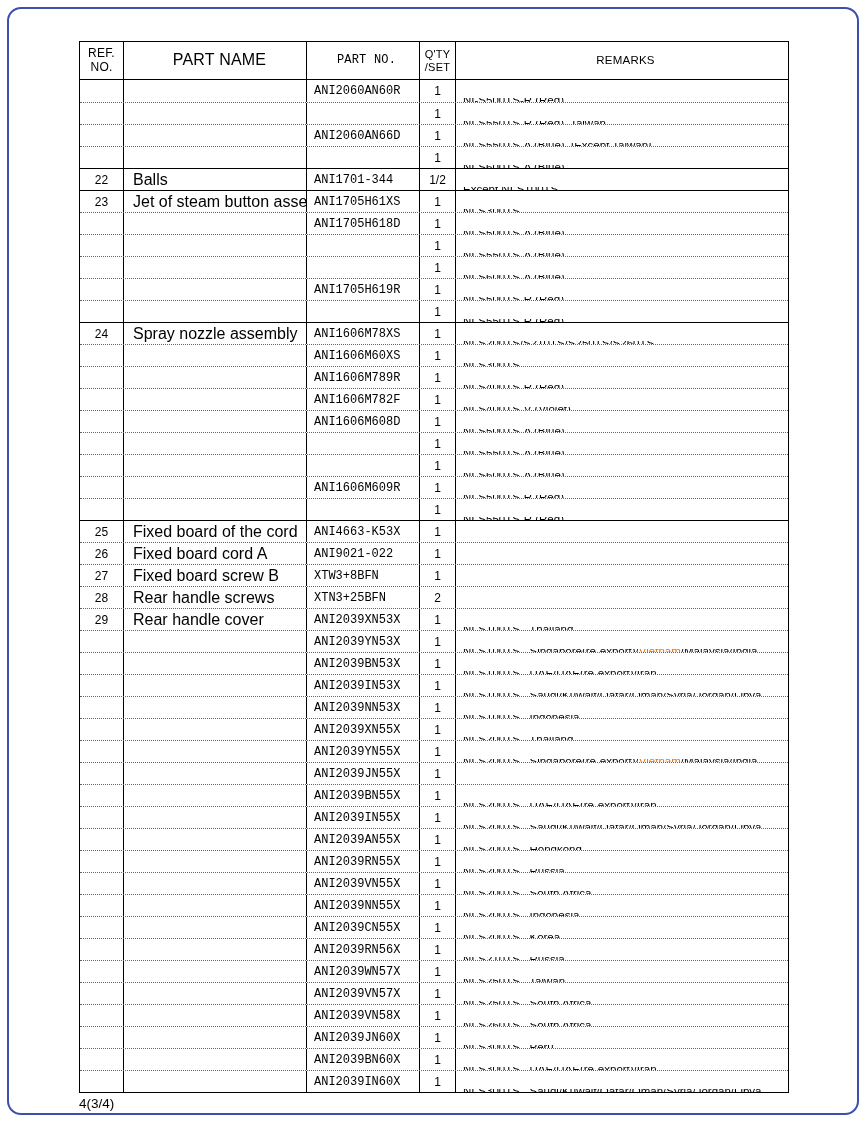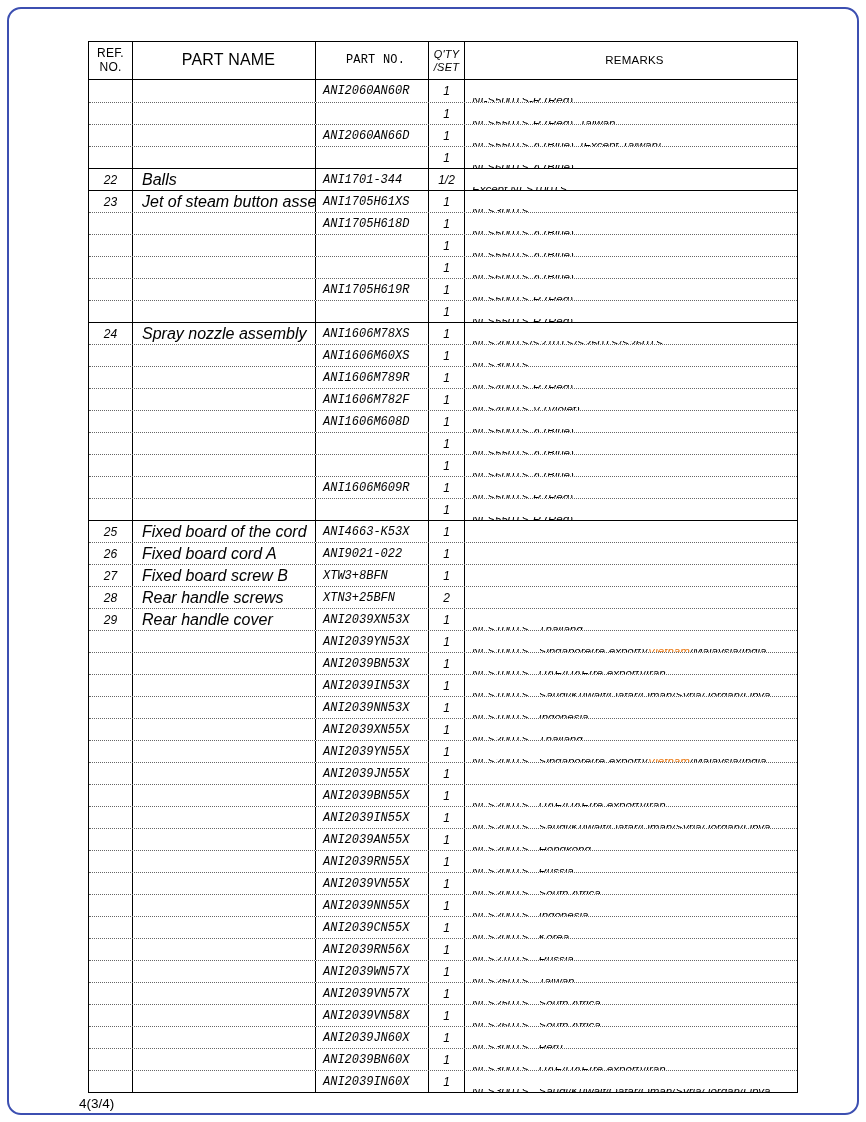--- a/index.html
+++ b/index.html
@@ -13,46 +13,45 @@
   }
   .frame {
     position: absolute;
     left: 7px; top: 7px; right: 7px; bottom: 7px;
     border: 2px solid var(--frame_blue, #3c4fb1);
     border-radius: 14px;
     pointer-events: none;
   }
   .parts-table {
     position: absolute;
-    left: 88px; top: 41px;
+    left: 79px; top: 41px;
     width: 710px;
     border: 1px solid var(--table_line, #000);
     background: #fff;
   }
   .thead {
     display: grid;
     grid-template-columns: 44px 183px 113px 36px 1fr;
     height: 38px;
     border-bottom: 1px solid var(--table_line, #000);
   }
   .th {
     display: flex; align-items: center; justify-content: center;
     text-align: center;
     font-size: 13px; line-height: 1.15;
     border-right: 1px solid var(--table_line, #000);
     letter-spacing: 0.2px;
   }
   .th.c-rem { border-right: none; }
-  .th.c-qty { font-size: 11px; font-style: italic; }
+  .th.c-qty { font-size: 11px; }
   .th.c-ref { font-size: 12px; }
   .row {
     display: grid;
     grid-template-columns: 44px 183px 113px 36px 1fr;
     height: 22px;
-    font-style: italic;
   }
   .row.sep-dotted { border-top: 1px dotted var(--dotted_line, #666); }
   .row.sep-solid  { border-top: 1px solid var(--table_line, #000); }
   .cell {
     border-right: 1px solid var(--table_line, #000);
     display: flex; align-items: center;
     overflow: hidden;
   }
   .cell.c-rem { border-right: none; margin-top: 18px; }
   .c-ref { justify-content: center; font-size: 12px; }

